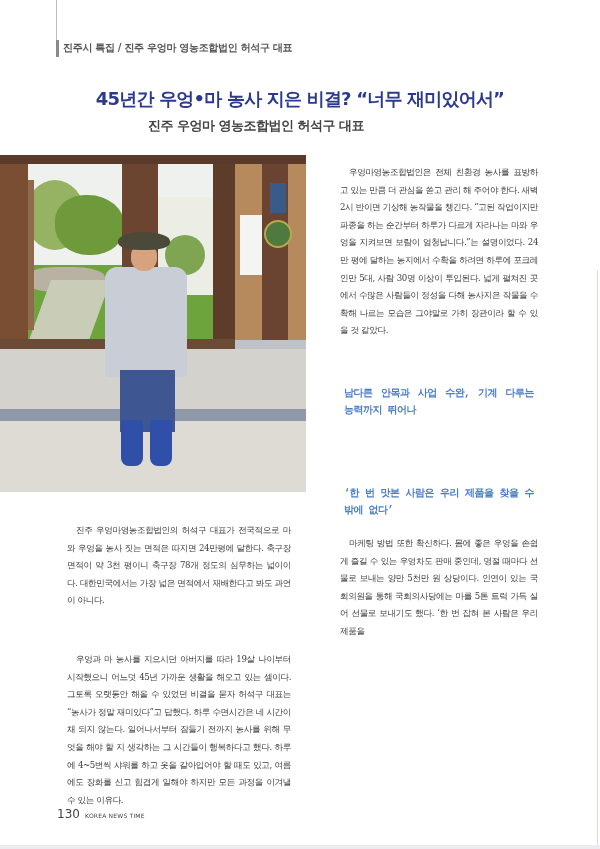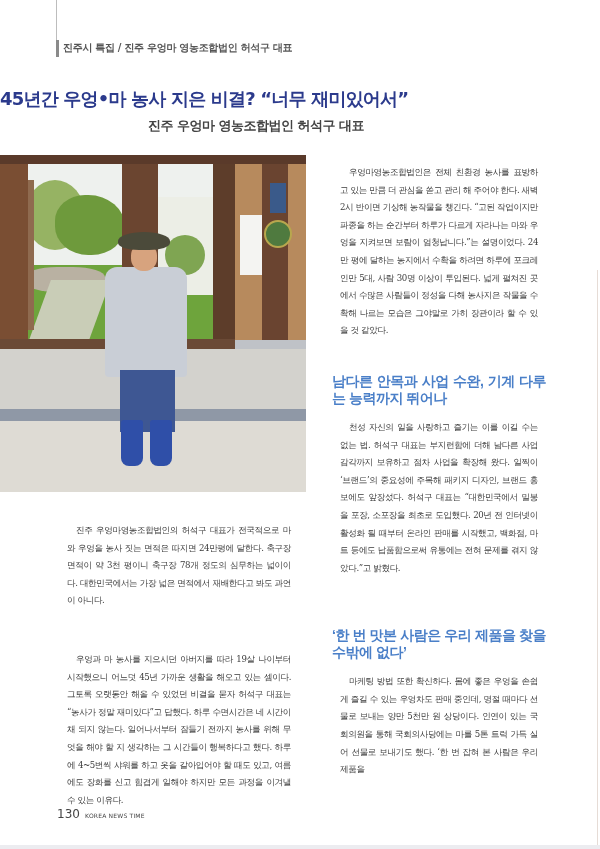--- a/index.html
+++ b/index.html
@@ -8,21 +8,21 @@
     background: #ffffff;
     font-family: "DejaVu Sans", sans-serif;
     color: #333;
   }
   .top-rule { position: absolute; left: 56px; top: 0; width: 1px; height: 56px; background: #bdbdbd; }
   .section-bar { position: absolute; left: 56px; top: 40px; width: 3px; height: 17px; background: #8a8a8a; }
   .section-label {
     position: absolute; left: 63px; top: 41px; font-size: 10px; color: #555; letter-spacing: -0.3px; font-weight: bold;
   }
   .headline {
-    position: absolute; left: 0; width: 600px; top: 87px; text-align: left;
+    position: absolute; left: 0; width: 600px; top: 87px; text-align: center;
     font-size: 18px; font-weight: bold; color: #2b3a8c; letter-spacing: -0.8px;
   }
   .subhead {
     position: absolute; left: 0; width: 512px; top: 117px; text-align: center;
     font-size: 13px; font-weight: bold; color: #444; letter-spacing: -0.5px;
   }
 
   
   .photo {
     position: absolute; left: 0; top: 155px; width: 306px; height: 337px; overflow: hidden;
@@ -61,21 +61,21 @@
 
   
   .col {
     position: absolute; font-size: 8.6px; line-height: 17.6px; color: #3a3a3a;
     letter-spacing: -0.4px; text-align: justify;
     font-family: "DejaVu Serif", serif;
   }
   .col p { margin: 12px; text-indent: 9px; }
   .col .gap { height: 17px; }
   .col h4 {
-    margin: 4px; font-family: Liberation Sans, sans-serif; font-size: 14px; font-weight: bold;
+    margin: 16px; font-family: Liberation Mono, monospace; font-size: 10px; font-weight: bold;
     color: #4a7fc8; letter-spacing: -0.5px; line-height: 17px;
   }
   .col-left { left: 55px; top: 510px; width: 248px; }
   .col-right { left: 328px; top: 152px; width: 222px; }
 
   .folio {
     position: absolute; left: 57px; top: 807px; font-size: 10px; color: #444;
   }
   .folio .num { font-size: 12px; }
   .folio .pub { font-size: 6px; letter-spacing: 0.2px; margin-left: 2px; font-family: "DejaVu Sans", sans-serif; }
@@ -129,21 +129,20 @@
 <div class="col col-left">
   <p>진주 우엉마영농조합법인의 허석구 대표가 전국적으로 마와 우엉을 농사 짓는 면적은 따지면 24만평에 달한다. 축구장 면적이 약 3천 평이니 축구장 78개 정도의 심무하는 넓이이다. 대한민국에서는 가장 넓은 면적에서 재배한다고 봐도 과언이 아니다.</p>
   <div class="gap"></div>
   <p>우엉과 마 농사를 지으시던 아버지를 따라 19살 나이부터 시작했으니 어느덧 45년 가까운 생활을 해오고 있는 셈이다. 그토록 오랫동안 해올 수 있었던 비결을 묻자 허석구 대표는 “농사가 정말 재미있다”고 답했다. 하루 수면시간은 네 시간이 채 되지 않는다. 일어나서부터 잠들기 전까지 농사를 위해 무엇을 해야 할 지 생각하는 그 시간들이 행복하다고 했다. 하루에 4~5번씩 샤워를 하고 옷을 갈아입어야 할 때도 있고, 여름에도 장화를 신고 힘겹게 일해야 하지만 모든 과정을 이겨낼 수 있는 이유다.</p>
 </div>
 
 <div class="col col-right">
   <p>우엉마영농조합법인은 전체 친환경 농사를 표방하고 있는 만큼 더 관심을 쏟고 관리 해 주어야 한다. 새벽 2시 반이면 기상해 농작물을 챙긴다. “고된 작업이지만 파종을 하는 순간부터 하루가 다르게 자라나는 마와 우엉을 지켜보면 보람이 엄청납니다.”는 설명이었다. 24만 평에 달하는 농지에서 수확을 하려면 하루에 포크레인만 5대, 사람 30명 이상이 투입된다. 넓게 펼쳐진 곳에서 수많은 사람들이 정성을 다해 농사지은 작물을 수확해 나르는 모습은 그야말로 가히 장관이라 할 수 있을 것 같았다.</p>
   <div class="gap"></div>
   <h4>남다른 안목과 사업 수완, 기계 다루는 능력까지 뛰어나</h4>
-  <p>천성 자신의 일을 사랑하고 즐기는 이를 이길 수는 없는 법. 허석구 대표는 부지런함에 더해 남다른 사업 감각까지 보유하고 점차 사업을 확장해 왔다. 일찍이 ‘브랜드’의 중요성에 주목해 패키지 디자인, 브랜드 홍보에도 앞장섰다. 허석구 대표는 “대한민국에서 밀봉을 포장, 소포장을 최초로 도입했다. 20년 전 인터넷이 활성화 될 때부터 온라인 판매를 시작했고, 백화점, 마트 등에도 납품함으로써 유통에는 전혀 문제를 겪지 않았다.”고 밝혔다.</p>
   <div class="gap"></div>
   <div class="gap"></div>
   <h4>‘한 번 맛본 사람은 우리 제품을 찾을 수밖에 없다’</h4>
   <p>마케팅 방법 또한 확신하다. 몸에 좋은 우엉을 손쉽게 즐길 수 있는 우엉차도 판매 중인데, 명절 때마다 선물로 보내는 양만 5천만 원 상당이다. 인연이 있는 국회의원을 통해 국회의사당에는 마를 5톤 트럭 가득 실어 선물로 보내기도 했다. ‘한 번 잡혀 본 사람은 우리 제품을</p>
 </div>
 
 <div class="folio">
   <span class="num">130</span>
   <span class="pub">KOREA NEWS TIME</span>
 </div>

